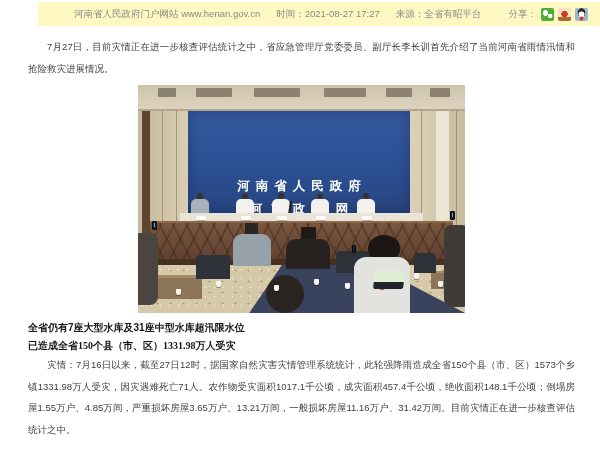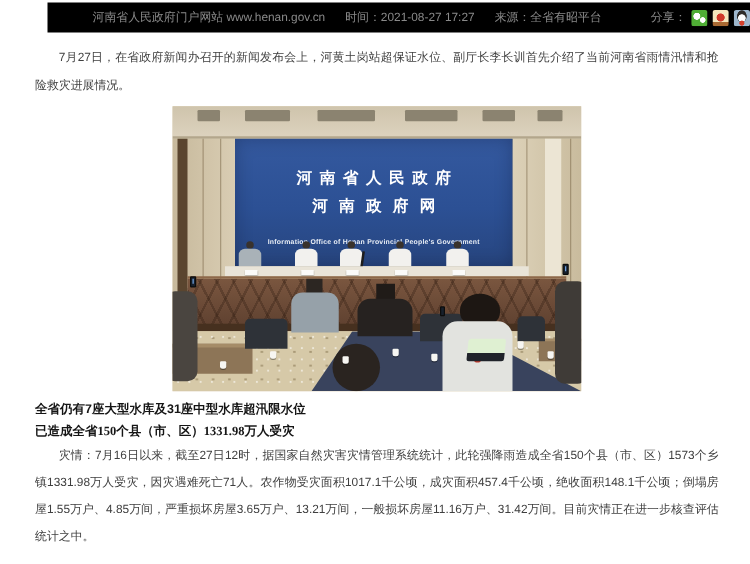--- a/index.html
+++ b/index.html
@@ -2,25 +2,25 @@
 <html><head>
 <meta charset="utf-8">
 <style>
   * { margin:0; padding:0; box-sizing:border-box; }
   html,body { width:600px; height:451px; background:#fff; overflow:hidden;
     font-family:"Liberation Sans","DejaVu Sans",sans-serif; }
   .page { position:relative; width:600px; height:451px; background:#fff; }
 
   
   .meta-bar { position:absolute; left:38px; right:0; top:2px; height:24px;
-    background:#000000; display:flex; align-items:center;
+    background:#fef9c3; display:flex; align-items:center;
     font-size:9.5px; color:#8a8a8a; white-space:nowrap; }
   .meta-bar .site { margin-left:36px; }
   .meta-item { margin-left:16px; }
-  .share { margin-left:auto; display:flex; align-items:center;justify-content:center; }
+  .share { margin-left:auto; padding-right:12px; display:flex; align-items:center;justify-content:center; }
   .sicon { width:13px; height:13px; border-radius:2px; display:inline-block;
     margin-left:4px; cursor:pointer; }
   .sicon.wechat { background:
     radial-gradient(circle at 4.5px 5px, #fff 2.6px, rgba(255,255,255,0) 3px),
     radial-gradient(circle at 9.2px 8px, #fff 2px, rgba(255,255,255,0) 2.5px),
     #4fae35; }
   .sicon.weibo { background:
     radial-gradient(circle at 6.5px 6px, #cf3a2a 3px, rgba(0,0,0,0) 3.5px),
     linear-gradient(#f4e7bd 9.5px, #a96a33 9.5px); }
   .sicon.qzone { background:
@@ -51,21 +51,21 @@
   .ph-wall-l { left:0; top:26px; width:50px; height:154px;
     background:linear-gradient(90deg,#c7b99c,#d9cdb3); }
   .ph-pillar { left:4px; top:26px; width:8px; height:154px; background:#5a452f; }
   .ph-vline { top:26px; width:1px; height:140px; background:rgba(110,92,60,.45); }
   .ph-wall-r { left:272px; top:26px; width:55px; height:154px;
     background:linear-gradient(90deg,#dcd1b8,#c9bb9d); }
   .ph-column { left:298px; top:26px; width:13px; height:154px; background:#ece5d4; }
   .ph-backdrop { left:50px; top:26px; width:222px; height:102px;
     background:linear-gradient(180deg,#34599f 0%,#2c5094 55%,#27457f 100%);
     box-shadow:inset 0 0 14px rgba(0,0,20,.25); }
-  .ph-bn { left:0; width:100%; text-align:center; color:#fff; }
+  .ph-bn { left:0; width:100%; text-align:center; color:#fff;margin-top:44px; }
   .ph-bn1 { top:21px; font-size:12.5px; font-weight:bold; letter-spacing:6px; text-indent:6px; }
   .ph-bn2 { top:44px; font-size:12.5px; font-weight:bold; letter-spacing:9px; text-indent:9px; }
   .ph-bn3 { top:73px; font-size:5.5px; font-weight:bold; color:#e9eef6; letter-spacing:.2px; }
   .ph-head { top:108px; width:6px; height:6px; border-radius:50%; background:#39322c; }
   .ph-shirt { top:114px; width:18px; height:14px; border-radius:5px 5px 0 0; background:#f2f1ee; }
   .ph-shirt.gray { background:#a9b2b8; }
   .ph-mic { left:151px; top:116px; width:2px; height:14px; background:#1d1d1d;
     transform:rotate(8deg); }
   .ph-tabletop { left:42px; top:128px; width:243px; height:8px; background:#e9e4d8; }
   .ph-plate { top:131px; width:10px; height:4px; background:#fbfbf9;
@@ -128,21 +128,21 @@
     <span class="meta-item"><span>来源：</span><span>全省有昭平台</span></span>
     <span class="share">
       <span>分享：</span>
       <span class="sicon wechat"></span>
       <span class="sicon weibo"></span>
       <span class="sicon qzone"></span>
     </span>
   </div>
 
   <div class="content">
-    <p class="para p1">7月27日，在省政府新闻办召开的新闻发布会上，河黄土岗站超保证水位、副厅长李长训首先介绍了当前河南省雨情汛情和抢险救灾进展情况。</p>
+    <p class="para p1">7月27日，目前灾情正在进一步核查评估统计之中，省应急管理厅党委委员、副厅长李长训首先介绍了当前河南省雨情汛情和抢险救灾进展情况。</p>
 
     <div class="photo">
       <div class="ph-ceiling"></div>
       <div class="ph-vent" style="left:20px;width:18px;"></div>
       <div class="ph-vent" style="left:58px;width:36px;"></div>
       <div class="ph-vent" style="left:116px;width:46px;"></div>
       <div class="ph-vent" style="left:186px;width:42px;"></div>
       <div class="ph-vent" style="left:248px;width:26px;"></div>
       <div class="ph-vent" style="left:292px;width:20px;"></div>
       <div class="ph-ceil-edge"></div>

